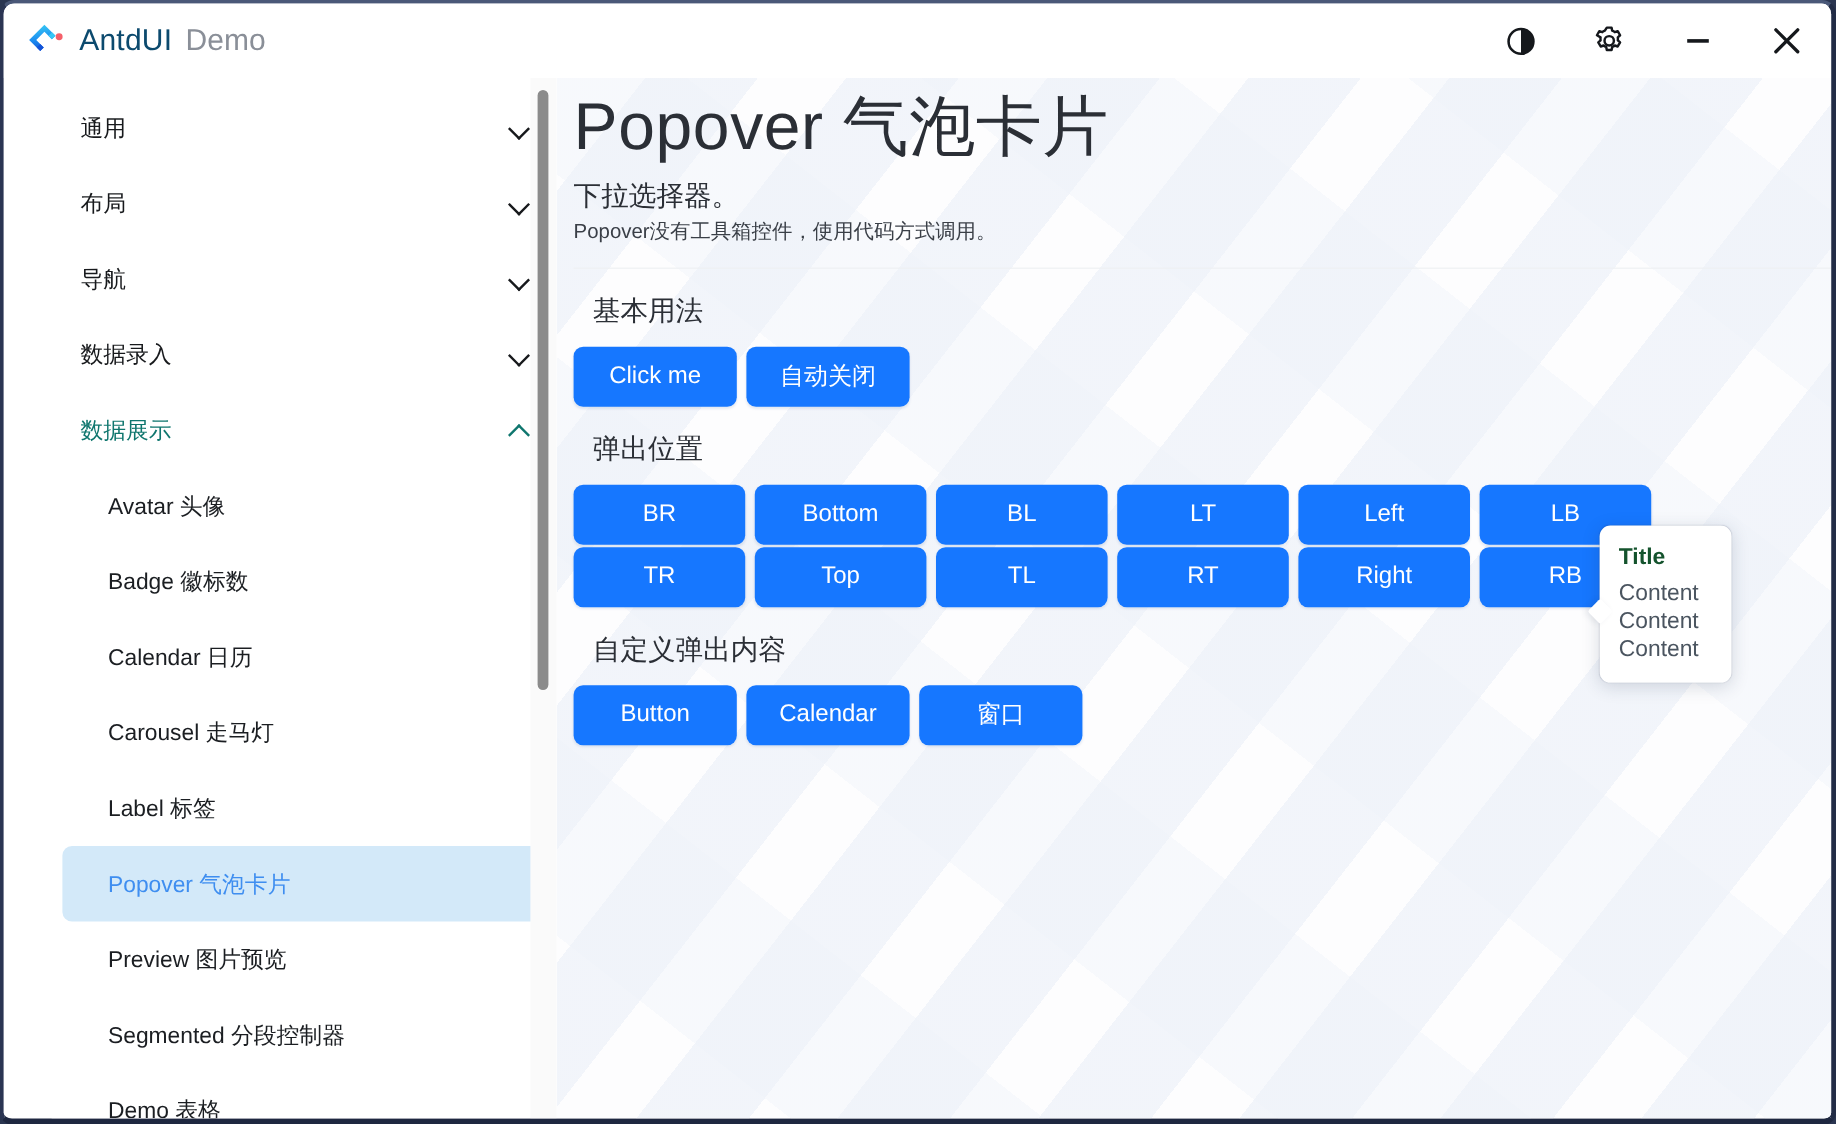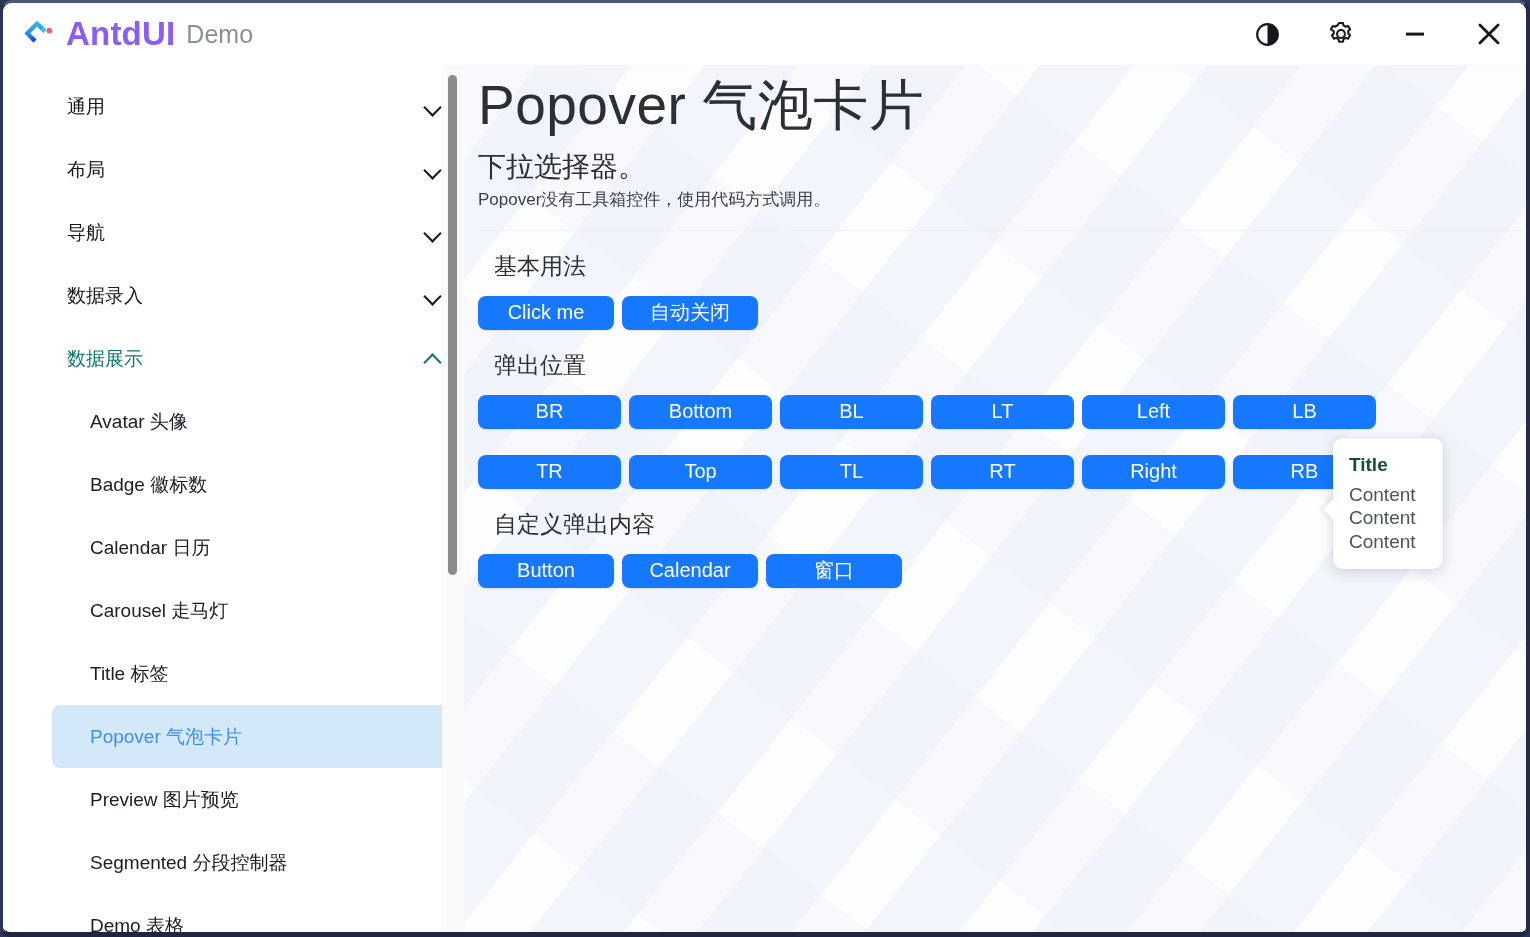--- a/index.html
+++ b/index.html
@@ -37,24 +37,24 @@
     padding-left: 18px;
     z-index: 40;
   }
   #logo-icon {
     width: 34px; height: 34px;
     position: relative;
     flex: 0 0 auto;
     margin-right: 11px;
   }
   #app-title {
-    font-size: 33px;
+    font-size: 25px;
     letter-spacing: .2px;
-    color: #8b5cf6;
-    font-weight: 700;
+    color: #0c4a6e;
+    font-weight: 400;
     white-space: nowrap;
   }
   #app-subtitle {
     font-size: 25px;
     color: #8a8f98;
     font-weight: 400;
     margin-left: 11px;
     white-space: nowrap;
   }
   #titlebar-actions {
@@ -190,21 +190,21 @@
 
   #page-title {
     font-size: 55px;
     font-weight: 400;
     color: #2b2f36;
     line-height: 1.18;
     letter-spacing: .5px;
     padding-left: 0px;
   }
   #page-desc {
-    font-size: 28px;
+    font-size: 23px;
     color: #2b2f36;
     margin-top: 10px;
   }
   #page-note {
     font-size: 17px;
     color: #3a3f47;
     margin-top: 2px;
   }
   #header-divider {
     margin-top: 19px;
@@ -216,28 +216,28 @@
   .section-title {
     font-size: 23px;
     color: #2b2f36;
     font-weight: 400;
     margin-top: 20px;
     margin-bottom: 14px;
     margin-left: 16px;
   }
 
   .btn-row { display: flex; gap: 8px; flex-wrap: nowrap; }
-  .btn-row + .btn-row { margin-top: 26px; }
+  .btn-row + .btn-row { margin-top: 2px; }
 
   .ant-btn {
     background: #1677ff;
     color: #ffffff;
     border: none;
     border-radius: 8px;
-    height: 34px;
+    height: 50px;
     min-width: 136px;
     padding: 0 16px;
     font-size: 20px;
     font-family: "Liberation Sans", "DejaVu Sans", sans-serif;
     cursor: pointer;
     display: inline-flex;
     align-items: center;
     justify-content: center;
     box-shadow: 0 1px 2px rgba(5,60,140,.10);
   }
@@ -380,21 +380,21 @@
         <div class="menu-item">
           <span>Badge 徽标数</span>
         </div>
         <div class="menu-item">
           <span>Calendar 日历</span>
         </div>
         <div class="menu-item">
           <span>Carousel 走马灯</span>
         </div>
         <div class="menu-item">
-          <span>Title 标签</span>
+          <span>Label 标签</span>
         </div>
         <div class="menu-item selected">
           <span>Popover 气泡卡片</span>
         </div>
         <div class="menu-item">
           <span>Preview 图片预览</span>
         </div>
         <div class="menu-item">
           <span>Segmented 分段控制器</span>
         </div>

